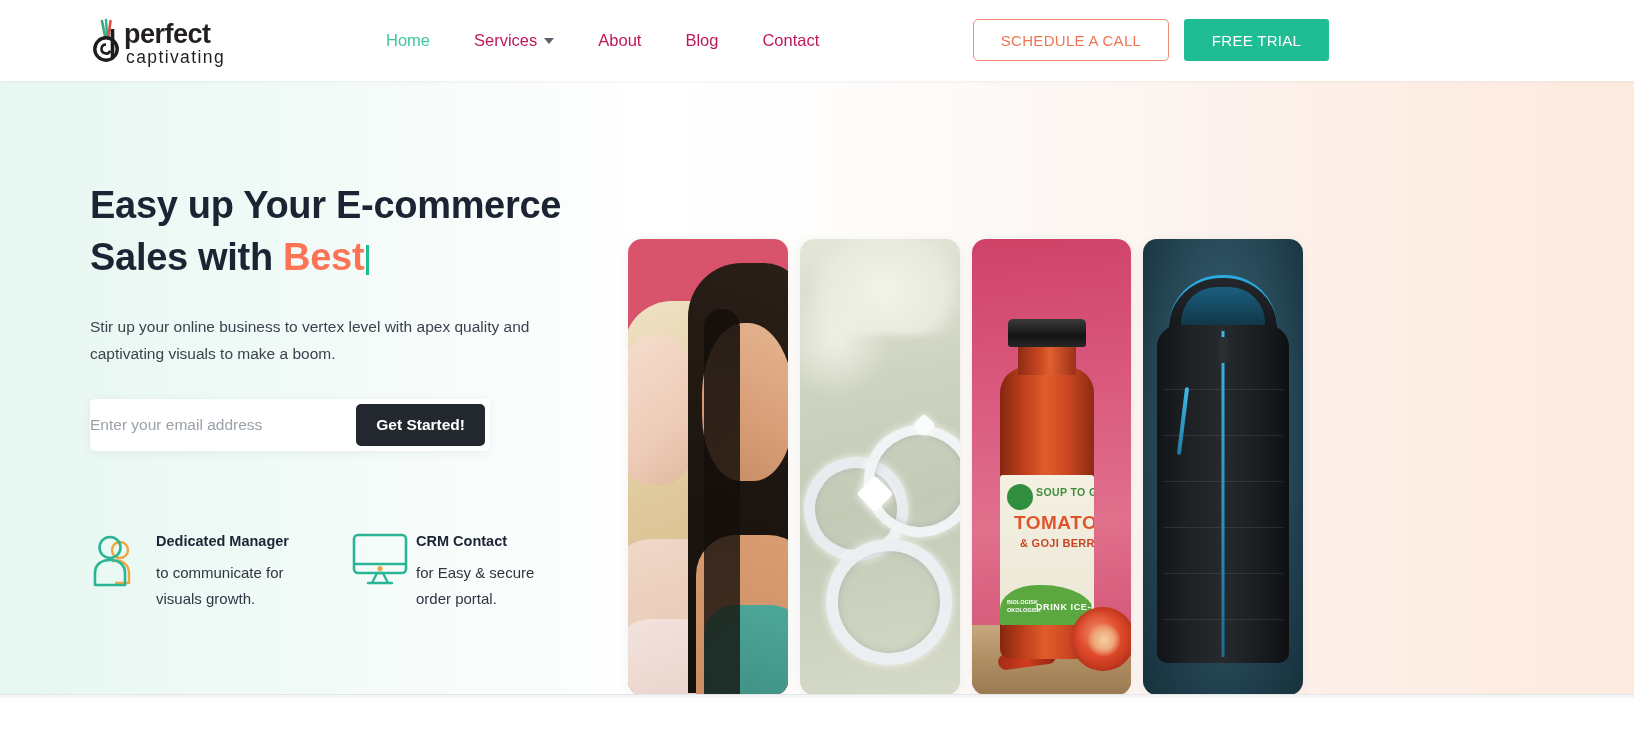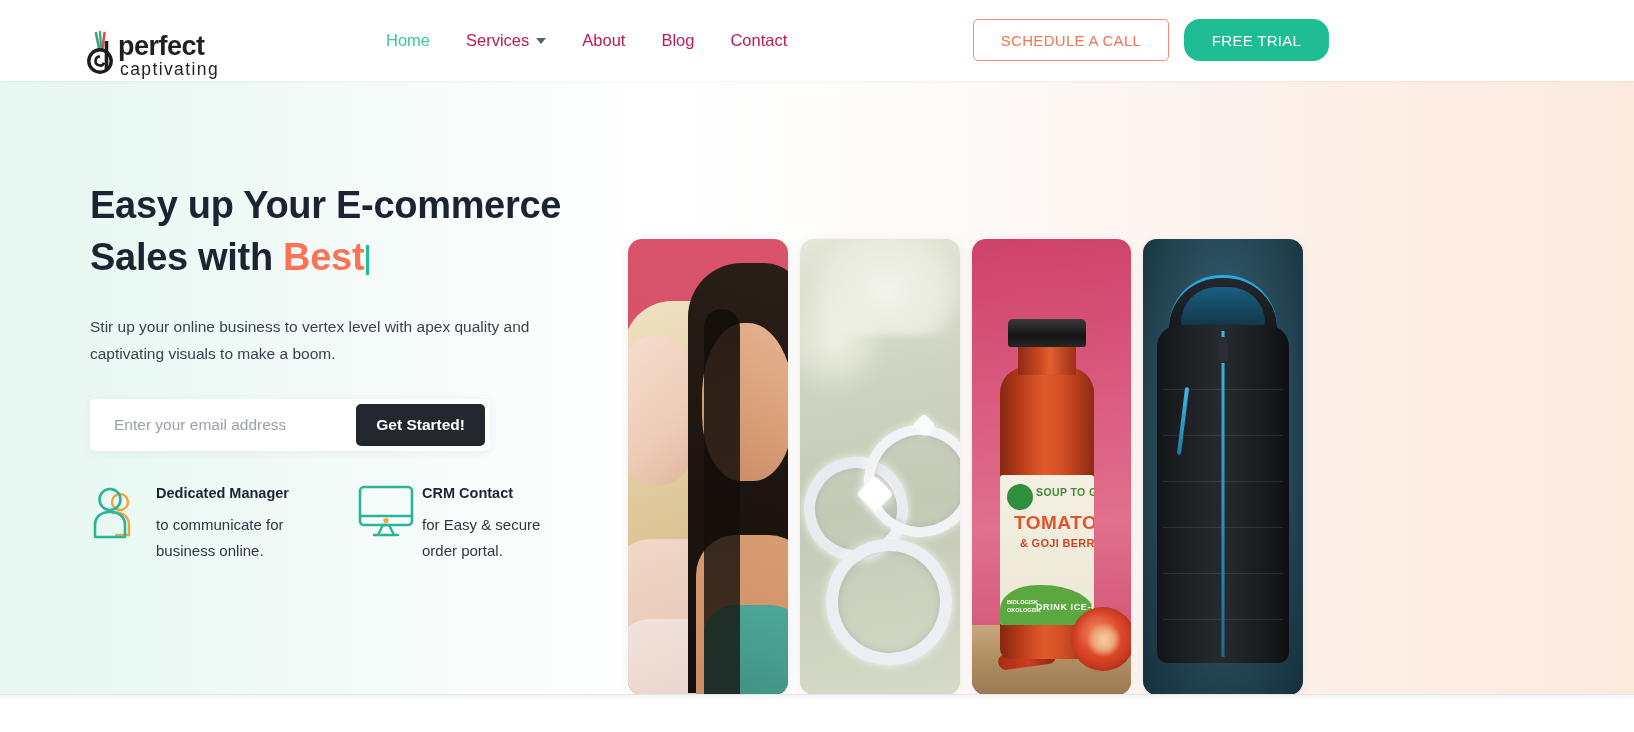--- a/index.html
+++ b/index.html
@@ -15,41 +15,40 @@
     position:relative;
     height:81px;
     background:#ffffff;
     display:flex;
     align-items:center;
     box-shadow:0 1px 3px rgba(0,0,0,0.05);
     z-index:20;
   }
   .logo-wrap {
     position:absolute;
-    left:86px;
+    left:92px;
     top:17px;
     display:flex;
     align-items:flex-start;
     height:48px;
-    margin-top:12px;
   }
   .logo-mark { width:34px; height:46px; position:relative; flex:none; }
   .logo-text { margin-left:-2px; line-height:1; padding-top:4px;}
   .logo-main {
     font-size:27px; font-weight:bold; color:#231f20;
     letter-spacing:-0.5px; display:block; line-height:1;
   }
   .logo-sub {
     font-size:17.5px; color:#231f20; letter-spacing:1.4px;
     display:block; line-height:1; margin-top:1px; margin-left:2px;
   }
 
   .nav {
     position:absolute; left:386px; top:0; height:81px;
-    display:flex; align-items:center; gap:0;
+    display:flex; align-items:center; gap:8px;
   }
   .nav-item {
     font-size:16.5px; color:#be185d; padding:0 0;
     margin-right:36px; cursor:pointer; display:flex; align-items:center;
     white-space:nowrap;
   }
   .nav-item.active { color:#3fc5a0; }
   .caret {
     display:inline-block; margin-left:7px;
     width:0; height:0;
@@ -70,21 +69,21 @@
     color:#ef7553;
     font-size:15px;
     letter-spacing:0.3px;
     display:flex; align-items:center; justify-content:center;
     cursor:pointer;
     white-space:nowrap;
   }
   .btn-trial {
     width:145px; height:42px;
     background:#20bd95;
-    border:none; border-radius:16px;
+    border:none; border-radius:3px;
     color:#ffffff;
     font-size:15px;
     letter-spacing:0.3px;
     display:flex; align-items:center; justify-content:center;
     cursor:pointer;
     white-space:nowrap;
   }
 
   
   .hero {
@@ -129,38 +128,37 @@
     border-radius:5px;
     box-shadow:0 2px 10px rgba(40,60,80,0.07);
     display:flex; align-items:center;
     padding:0 5px 0 0;
     position:relative;
   }
   .email-input {
     flex:1;
     border:none; outline:none; background:transparent;
     font-size:15.5px; color:#333;
-    padding-left:24px;
     font-family:"Liberation Sans", sans-serif;
   }
   .email-input::placeholder { color:#9aa1ab; }
   .btn-start {
     height:42px; padding:0 20px;
     background:#23272e;
     border:none; border-radius:5px;
     color:#ffffff; font-size:15.5px; font-weight:bold;
     cursor:pointer;
     font-family:"Liberation Sans", sans-serif;
     white-space:nowrap;
   }
 
   .features {
-    margin-top:28px;
+    margin-top:76px;
     display:flex;
-    gap:6px;
+    gap:0;
   }
   .feature { display:flex; align-items:flex-start; }
   .feature:first-child { width:260px; }
   .feature-icon { width:66px; flex:none; padding-top:2px; }
   .feature-text { padding-top:6px; }
   .feature-title {
     font-size:14.5px; font-weight:bold; color:#1c2434;
     margin-bottom:11px;
   }
   .feature-desc {
@@ -487,21 +485,21 @@
         <div class="feature-icon">
           <svg width="56" height="62" viewBox="0 0 56 62">
             <path d="M30 13 a8 8 0 1 1 0 16 a8 8 0 1 1 0 -16" fill="none" stroke="#f0a63c" stroke-width="2.4"></path>
             <path d="M22 32 c8 -2 16 2 17 11 l0 11 l-14 0" fill="none" stroke="#f0a63c" stroke-width="2.4" stroke-linejoin="round"></path>
             <path d="M20 8 a10.5 10.5 0 1 1 0 21 a10.5 10.5 0 1 1 0 -21" fill="none" stroke="#2bb596" stroke-width="2.6"></path>
             <path d="M5 56 l0 -12 c0 -9 7 -13 15 -13 c8 0 15 4 15 13 l0 12 z" fill="none" stroke="#2bb596" stroke-width="2.6" stroke-linejoin="round"></path>
           </svg>
         </div>
         <div class="feature-text">
           <div class="feature-title">Dedicated Manager</div>
-          <div class="feature-desc">to communicate for business online.</div>
+          <div class="feature-desc">to communicate for visuals growth.</div>
         </div>
       </div>
 
       <div class="feature">
         <div class="feature-icon">
           <svg width="60" height="58" viewBox="0 0 60 58">
             <rect x="4" y="6" width="52" height="38" rx="4" fill="none" stroke="#2bb596" stroke-width="2.6"></rect>
             <line x1="4" y1="35" x2="56" y2="35" stroke="#2bb596" stroke-width="2.4"></line>
             <circle cx="30" cy="39.5" r="2.6" fill="#f0a63c"></circle>
             <path d="M22 54 l5 -10 l6 0 l5 10" fill="none" stroke="#2bb596" stroke-width="2.4" stroke-linejoin="round"></path>

